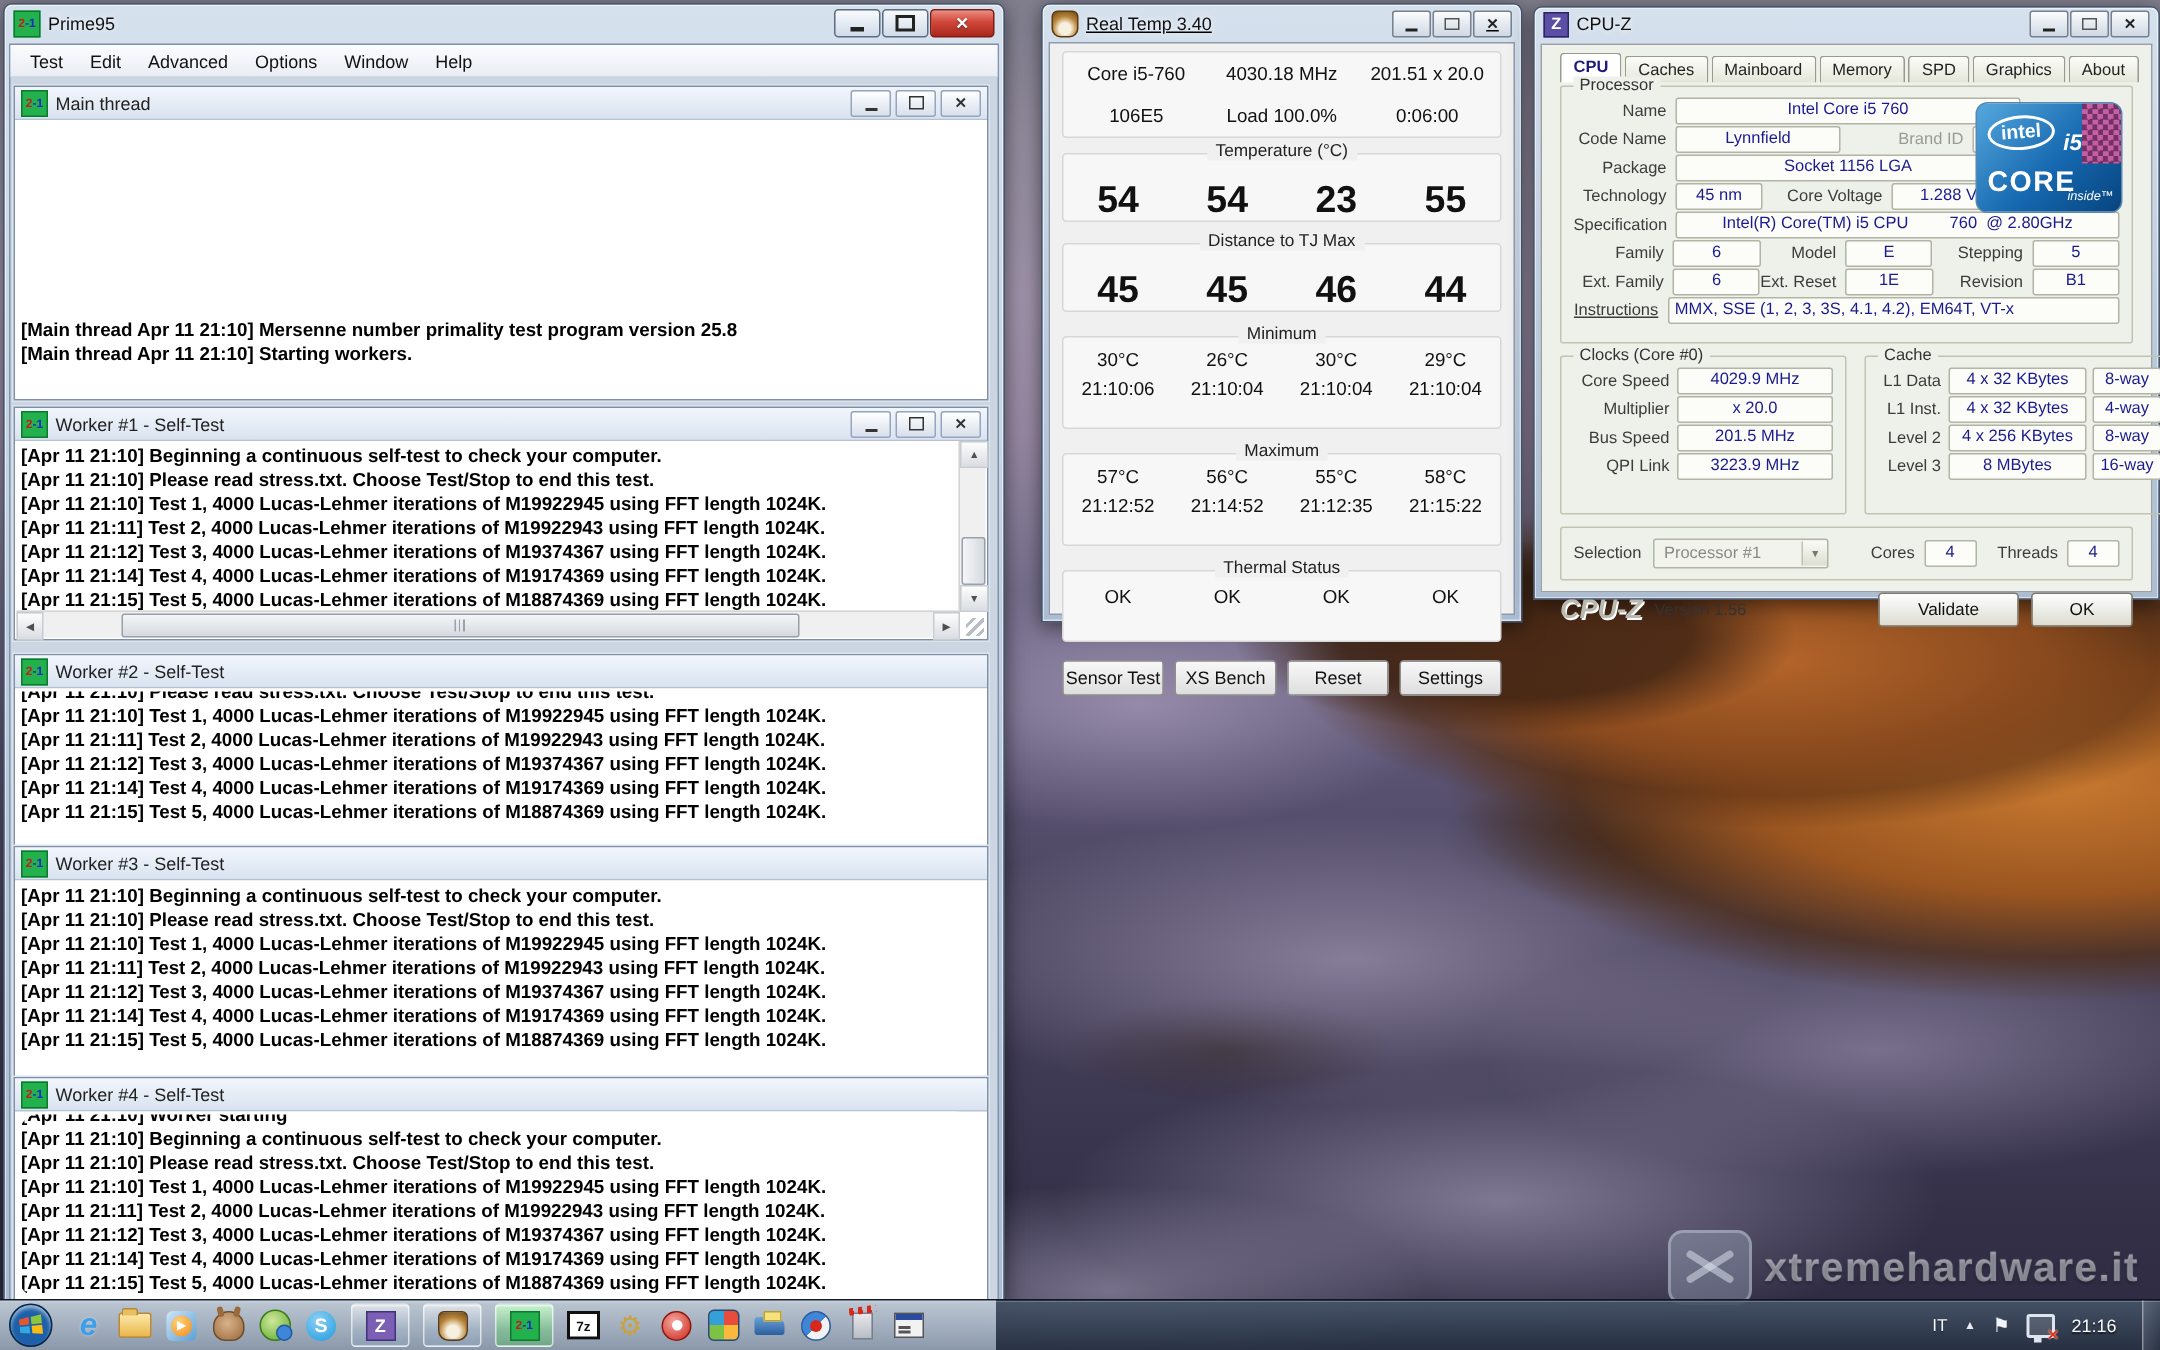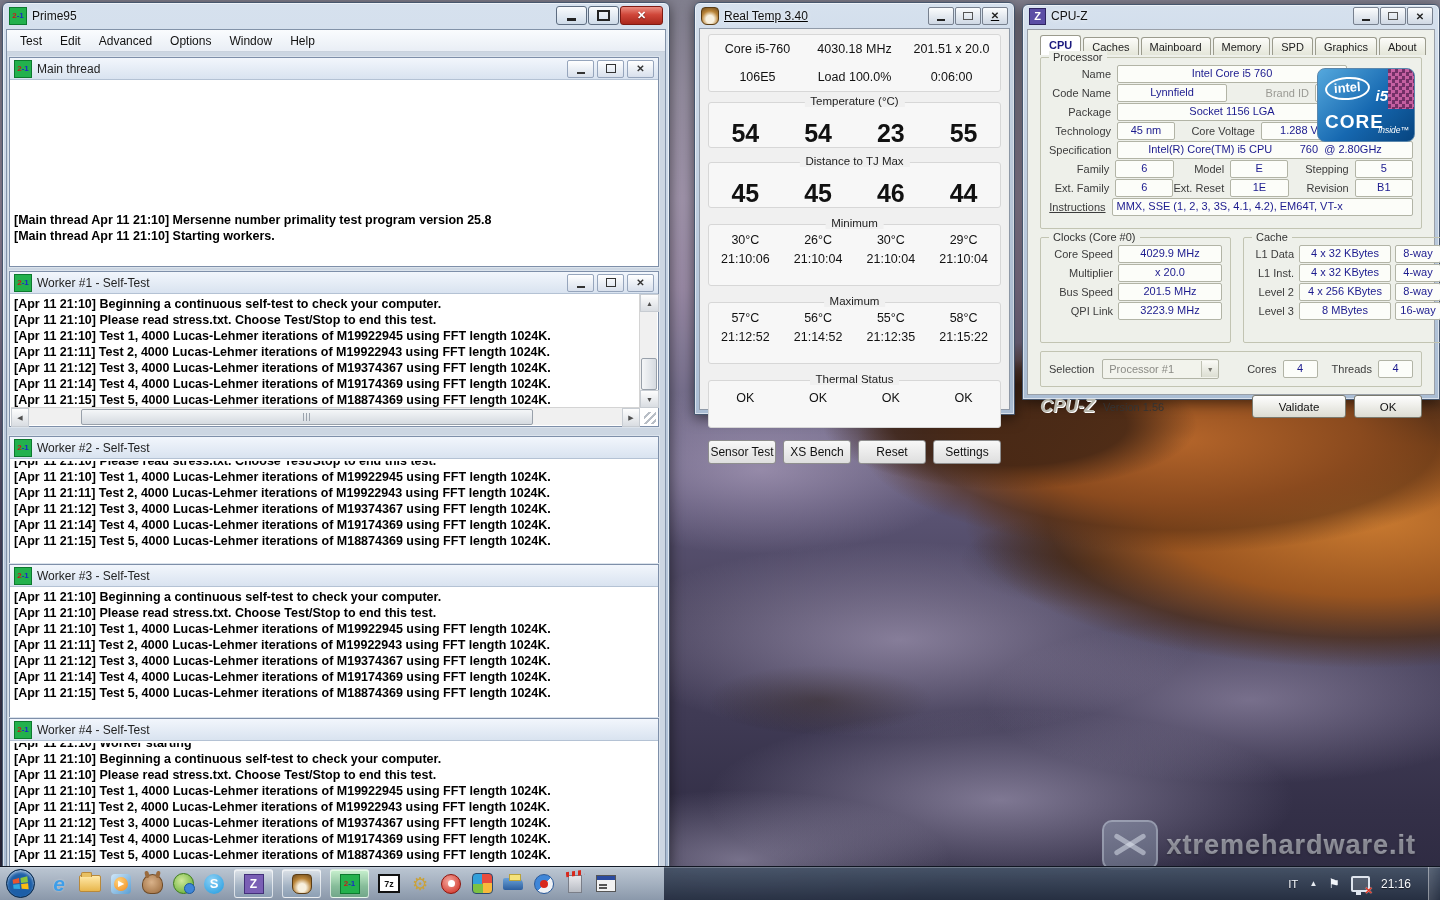--- a/index.html
+++ b/index.html
@@ -14,21 +14,21 @@
       radial-gradient(ellipse 420px 110px at 1300px 395px, rgba(120,70,30,.9) 0%, rgba(70,40,20,.7) 50%, transparent 72%),
       radial-gradient(ellipse 300px 120px at 760px 470px, rgba(190,175,205,.55) 0%, transparent 70%),
       radial-gradient(ellipse 420px 140px at 900px 640px, rgba(196,184,214,.5) 0%, transparent 70%),
       radial-gradient(ellipse 380px 120px at 1250px 700px, rgba(186,174,205,.45) 0%, transparent 70%),
       radial-gradient(ellipse 420px 130px at 1000px 800px, rgba(200,190,220,.5) 0%, transparent 70%),
       radial-gradient(ellipse 300px 100px at 740px 860px, rgba(205,196,224,.45) 0%, transparent 70%),
       radial-gradient(ellipse 200px 70px at 1100px 560px, rgba(40,30,30,.8) 0%, transparent 70%),
       radial-gradient(ellipse 160px 50px at 820px 700px, rgba(35,25,25,.7) 0%, transparent 70%),
       linear-gradient(180deg,#82808f 0%,#948d9f 10%,#a195ac 22%,#9a8ba6 32%,#77708e 44%,#5b5474 56%,#4b455f 68%,#3f3a54 80%,#343048 90%,#2c2940 100%);
   }
-  #watermark{position:absolute;right:24px;bottom:30px;z-index:1;display:flex;align-items:center;gap:8px;}
+  #watermark{position:absolute;right:14px;bottom:30px;z-index:1;display:flex;align-items:center;gap:8px;}
   #watermark .wm-x{width:52px;height:46px;border-radius:10px;background:rgba(170,185,205,.35);
     border:2px solid rgba(220,230,240,.35);position:relative;}
   #watermark .wm-x::before,#watermark .wm-x::after{content:"";position:absolute;left:8px;right:8px;top:20px;height:5px;
     background:rgba(225,232,242,.5);border-radius:3px;}
   #watermark .wm-x::before{transform:rotate(32deg);}
   #watermark .wm-x::after{transform:rotate(-32deg);}
   #watermark .wm-text{font-size:27px;font-weight:bold;color:rgba(235,238,245,.38);
     text-shadow:0 1px 2px rgba(20,20,30,.55), 0 0 1px rgba(255,255,255,.4);letter-spacing:1px;}
 
   
@@ -337,21 +337,21 @@
     </div>
 
     <div class="mdi" style="top:715px;height:148px;">
       <div class="mdi-title">
         <span class="p95icon">
             <span class="a">2</span>
             <span class="b">-1</span>
           </span>
         <span class="t">Worker #4 - Self-Test</span>
       </div>
-      <div class="mdi-body" style="height:124px;">
+      <div class="mdi-body" style="height:124px;border-radius:21px;">
         <div class="clipped">
             <div class="logline">[Apr 11 21:10] Worker starting</div>
           </div>
         <div class="logline">[Apr 11 21:10] Beginning a continuous self-test to check your computer.</div>
         <div class="logline">[Apr 11 21:10] Please read stress.txt.  Choose Test/Stop to end this test.</div>
         <div class="logline">[Apr 11 21:10] Test 1, 4000 Lucas-Lehmer iterations of M19922945 using FFT length 1024K.</div>
         <div class="logline">[Apr 11 21:11] Test 2, 4000 Lucas-Lehmer iterations of M19922943 using FFT length 1024K.</div>
         <div class="logline">[Apr 11 21:12] Test 3, 4000 Lucas-Lehmer iterations of M19374367 using FFT length 1024K.</div>
         <div class="logline">[Apr 11 21:14] Test 4, 4000 Lucas-Lehmer iterations of M19174369 using FFT length 1024K.</div>
         <div class="logline">[Apr 11 21:15] Test 5, 4000 Lucas-Lehmer iterations of M18874369 using FFT length 1024K.</div>

